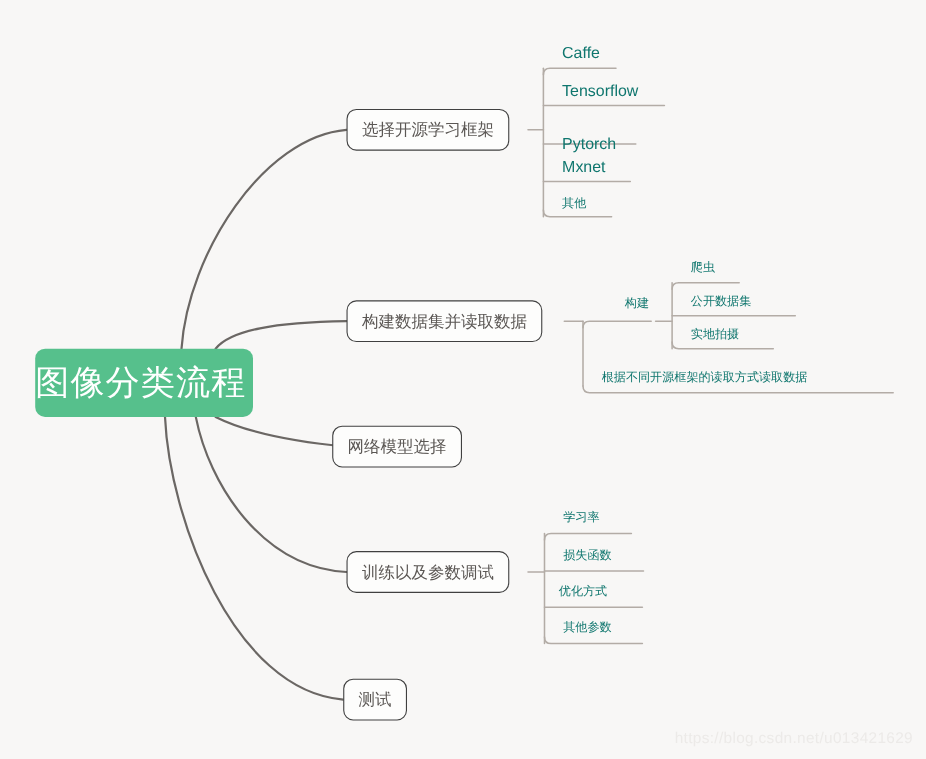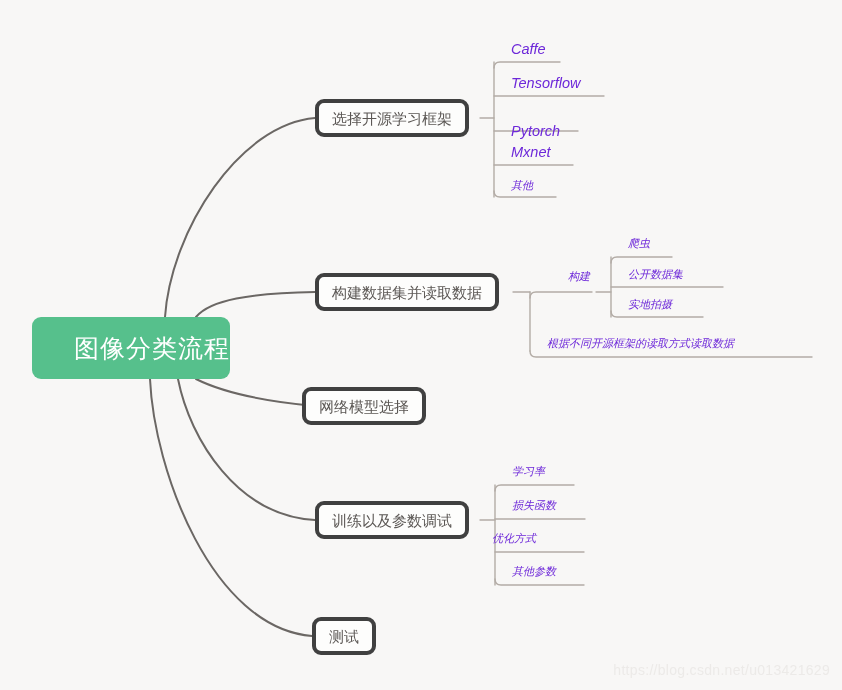--- a/index.html
+++ b/index.html
@@ -33,49 +33,48 @@
   }
   
   .root-node {
     left: 32px;
     top: 317px;
     width: 198px;
     height: 62px;
     background: #56c08c;
     border-radius: 9px;
     color: #ffffff;
-    font-size: 25px;
+    font-size: 31px;
     line-height: 62px;
-    text-align: right;
+    text-align: left;
     letter-spacing: 1px;
   }
   
   .box-node {
     background: #fdfdfc;
-    border: 4px solid #404040;
+    border: 1px solid #404040;
     border-radius: 9px;
     color: #5b5754;
     font-size: 15px;
     line-height: 1;
     display: flex;
     align-items: center;
     justify-content: center;
     padding: 0 13px;
     height: 38px;
   }
   
   .leaf-node {
-    color: #6d28d9;
+    color: #0f766e;
     font-size: 14.5px;
     line-height: 1;
     display: flex;
     align-items: center;
     height: 26px;
     padding: 0 4px 0 6px;
-    font-style: italic;
   }
   .leaf-node.cn { font-size: 11px; }
   .watermark {
     position: absolute;
     right: 12px;
     bottom: 12px;
     color: #eceae8;
     font-size: 14px;
     letter-spacing: 0.3px;
     user-select: none;
@@ -151,20 +150,20 @@
   <div class="node leaf-node cn" style="left:622px; top:291px;">实地拍摄</div>
 
   <div class="node leaf-node cn" style="left:541px; top:330px;">根据不同开源框架的读取方式读取数据</div>
 
   <div class="node box-node" style="left:302px; top:387px;">网络模型选择</div>
 
   <div class="node box-node" style="left:315px; top:501px;">训练以及参数调试</div>
 
   <div class="node leaf-node cn" style="left:506px; top:458px;">学习率</div>
   <div class="node leaf-node cn" style="left:506px; top:492px;">损失函数</div>
-  <div class="node leaf-node cn" style="left:486px; top:525px;">优化方式</div>
+  <div class="node leaf-node cn" style="left:502px; top:525px;">优化方式</div>
   <div class="node leaf-node cn" style="left:506px; top:558px;">其他参数</div>
 
   <div class="node box-node" style="left:312px; top:617px;">测试</div>
 
   <div class="watermark">https://blog.csdn.net/u013421629</div>
 
 </div>
 
 </body></html>

